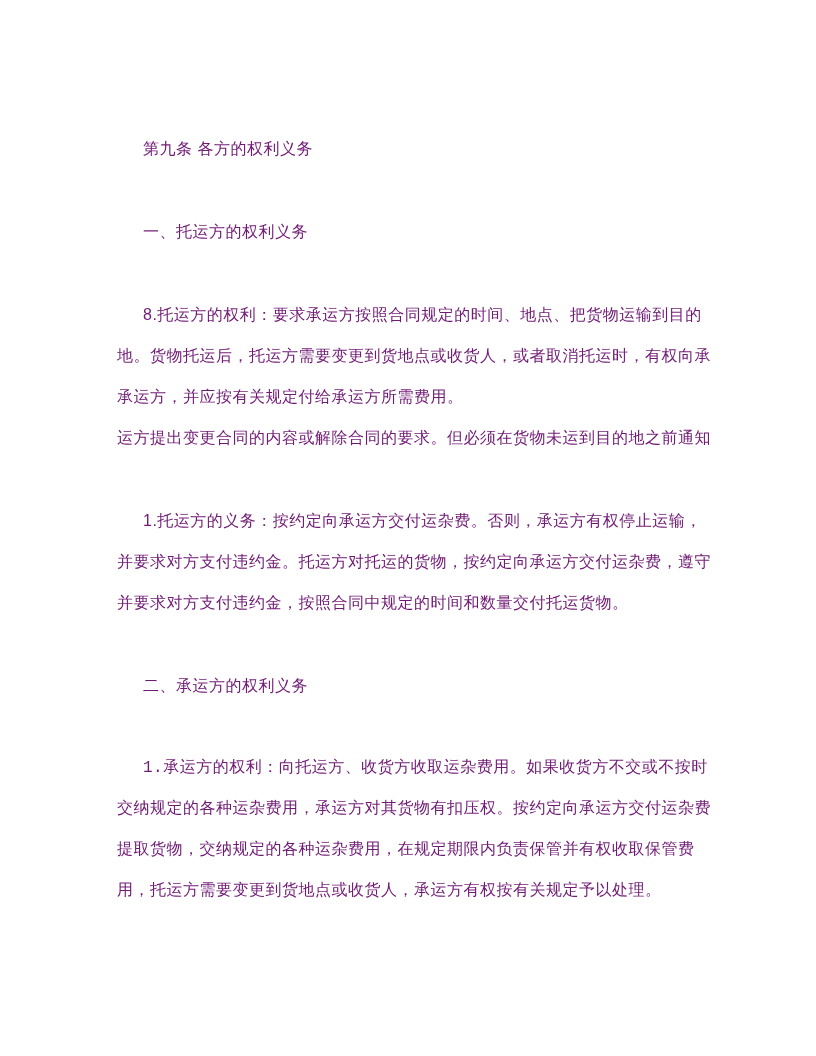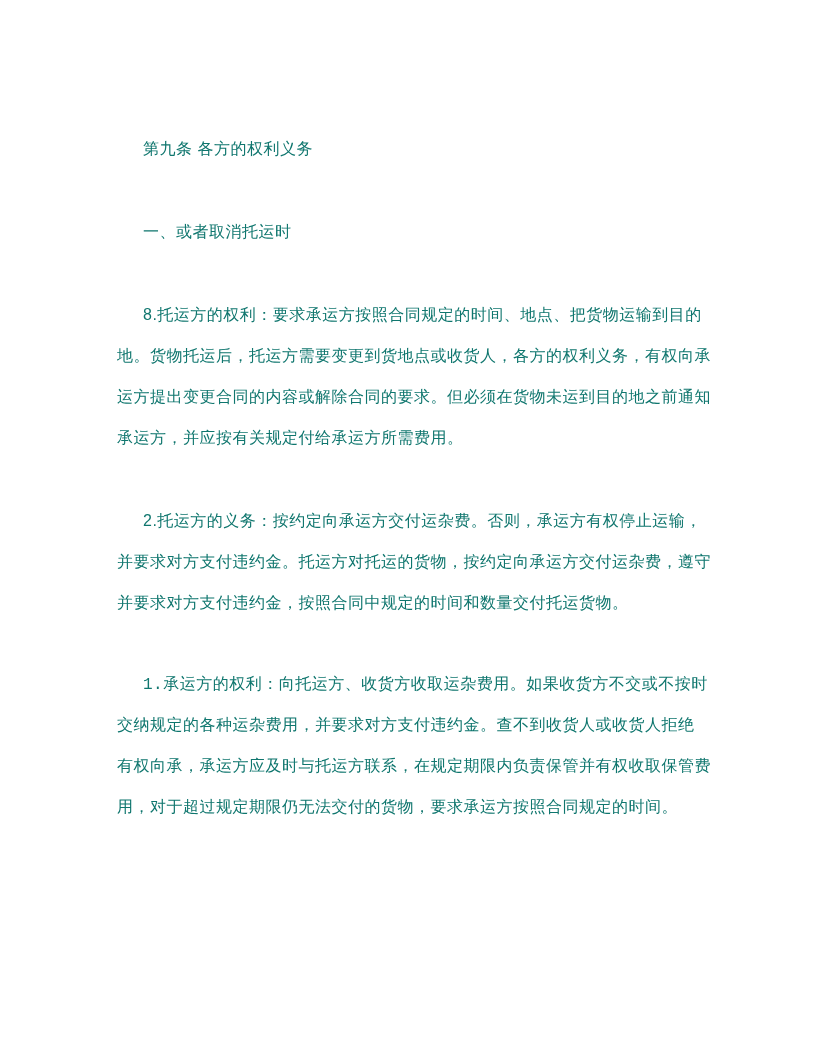--- a/index.html
+++ b/index.html
@@ -29,55 +29,58 @@
     .block:last-child {
       margin-bottom: 0;
       font-family: Liberation Mono, monospace;
     }
     .line {
       font-size: 16px;
       line-height: 41px;
       height: 41px;
       letter-spacing: 0.5px;
       white-space: nowrap;
-      color: #0f766e;
+      color: #701a75;
     }
     .indent {
       text-indent: 26px;
     }
   </style>
 </head>
 <body>
 
 <div class="page">
   <div class="content">
 
     <div class="block">
       <div class="line indent">第九条 各方的权利义务</div>
     </div>
 
     <div class="block">
-      <div class="line indent">一、或者取消托运时</div>
+      <div class="line indent">一、托运方的权利义务</div>
     </div>
 
     <div class="block">
       <div class="line indent">8.托运方的权利：要求承运方按照合同规定的时间、地点、把货物运输到目的</div>
-      <div class="line">地。货物托运后，托运方需要变更到货地点或收货人，各方的权利义务，有权向承</div>
+      <div class="line">地。货物托运后，托运方需要变更到货地点或收货人，或者取消托运时，有权向承</div>
+      <div class="line">承运方，并应按有关规定付给承运方所需费用。</div>
       <div class="line">运方提出变更合同的内容或解除合同的要求。但必须在货物未运到目的地之前通知</div>
-      <div class="line">承运方，并应按有关规定付给承运方所需费用。</div>
     </div>
 
     <div class="block">
-      <div class="line indent">2.托运方的义务：按约定向承运方交付运杂费。否则，承运方有权停止运输，</div>
+      <div class="line indent">1.托运方的义务：按约定向承运方交付运杂费。否则，承运方有权停止运输，</div>
       <div class="line">并要求对方支付违约金。托运方对托运的货物，按约定向承运方交付运杂费，遵守</div>
       <div class="line">并要求对方支付违约金，按照合同中规定的时间和数量交付托运货物。</div>
     </div>
 
+    <div class="block">
+      <div class="line indent">二、承运方的权利义务</div>
+    </div>
 
     <div class="block">
       <div class="line indent">1.承运方的权利：向托运方、收货方收取运杂费用。如果收货方不交或不按时</div>
-      <div class="line">交纳规定的各种运杂费用，并要求对方支付违约金。查不到收货人或收货人拒绝</div>
-      <div class="line">有权向承，承运方应及时与托运方联系，在规定期限内负责保管并有权收取保管费</div>
-      <div class="line">用，对于超过规定期限仍无法交付的货物，要求承运方按照合同规定的时间。</div>
+      <div class="line">交纳规定的各种运杂费用，承运方对其货物有扣压权。按约定向承运方交付运杂费</div>
+      <div class="line">提取货物，交纳规定的各种运杂费用，在规定期限内负责保管并有权收取保管费</div>
+      <div class="line">用，托运方需要变更到货地点或收货人，承运方有权按有关规定予以处理。</div>
     </div>
 
   </div>
 </div>
 
 </body></html>

